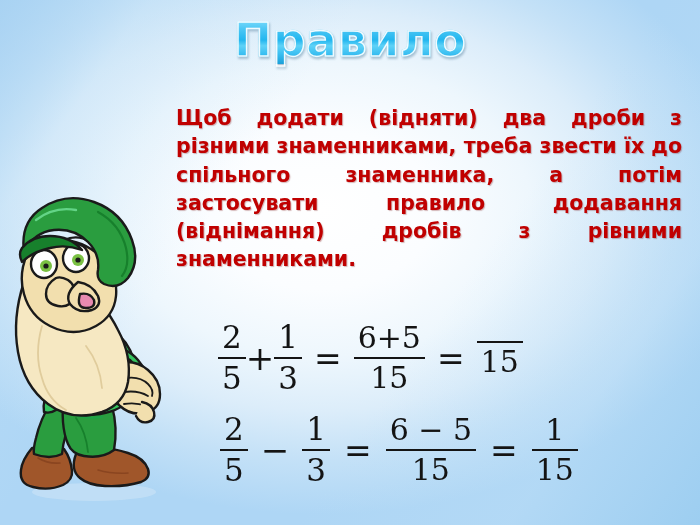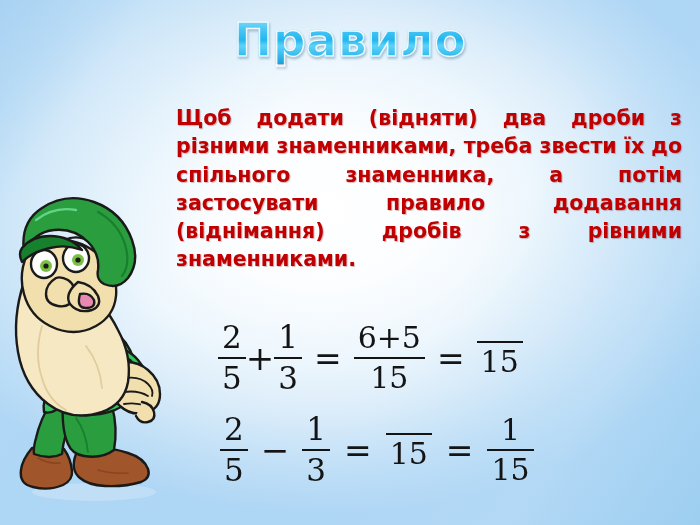--- a/index.html
+++ b/index.html
@@ -203,20 +203,21 @@
         <span class="den">5</span>
       </span>
       <span class="op spaced">−</span>
       <span class="frac">
         <span class="num">1</span>
         <span class="bar"></span>
         <span class="den">3</span>
       </span>
       <span class="op eq-wide">=</span>
       <span class="frac wide">
+        <span class="num">6 − 5</span>
         <span class="bar"></span>
         <span class="den">15</span>
       </span>
       <span class="op eq-wide">=</span>
       <span class="frac wide">
         <span class="num">1</span>
         <span class="bar"></span>
         <span class="den">15</span>
       </span>
     </div>

